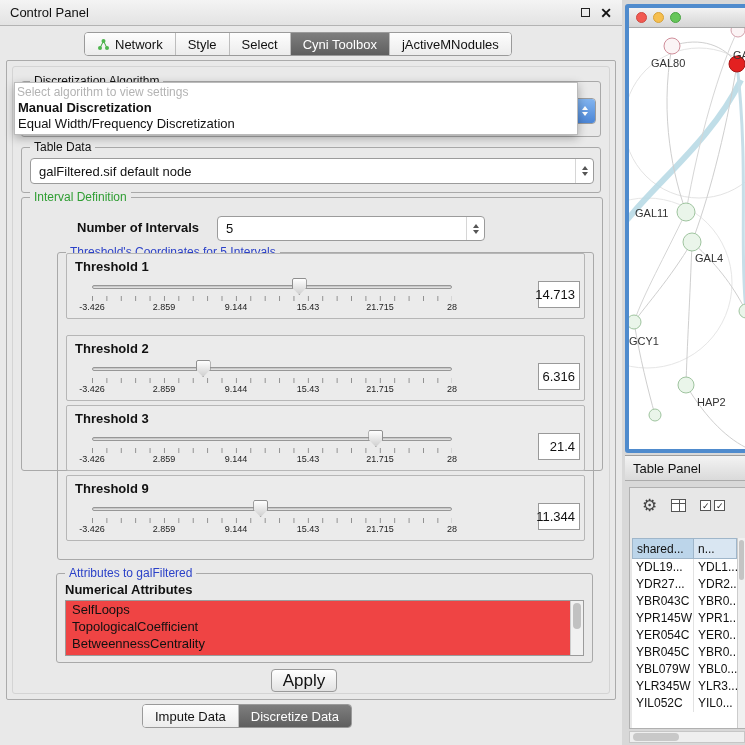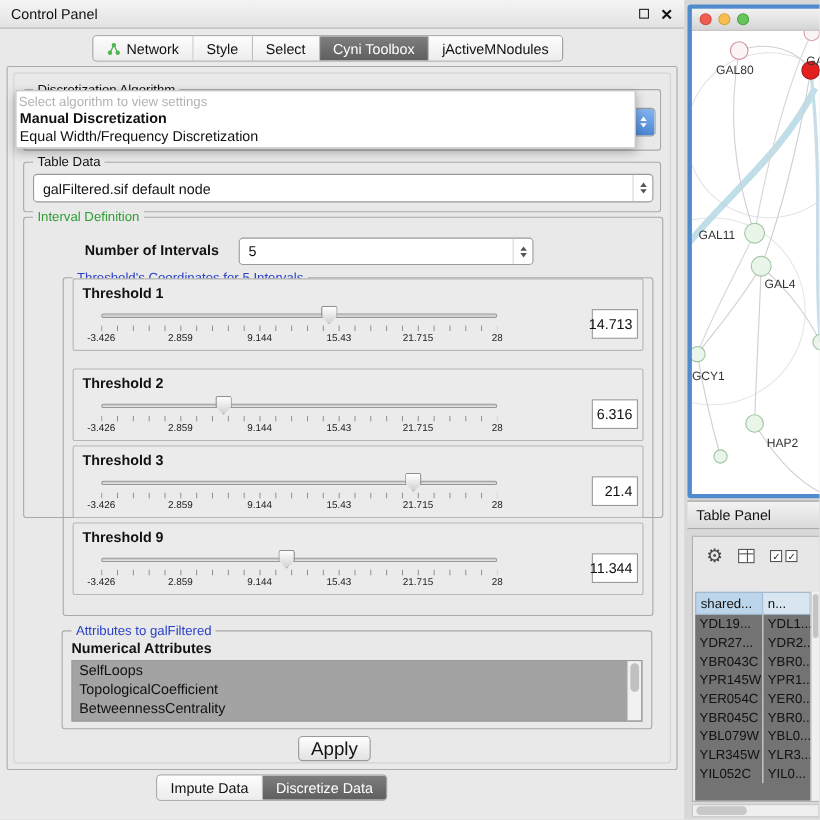--- a/index.html
+++ b/index.html
@@ -58,21 +58,21 @@
     background:linear-gradient(#ffffff,#d0d0d0); border:1px solid #8f8f8f; border-radius:2px;
     clip-path:polygon(6% 0,94% 0,100% 12%,100% 55%,50% 100%,0 55%,0 12%); }
   .slider .ticks { position:absolute; left:0; right:0; top:20px; height:5px;
     background-image:linear-gradient(90deg,#8e8e8e 1px,transparent 1px); background-size:4% 100%; }
   .slider .scale { position:absolute; left:0; right:0; top:26px; height:11px; font-size:9px; color:#222; }
   .slider .scale span { position:absolute; transform:translateX(-50%); white-space:nowrap; }
   .valuebox { position:absolute; right:4px; top:27px; width:42px; height:27px; background:#fff;
     border:1px solid #999; font-size:13px; display:flex; align-items:center; justify-content:flex-end; padding-right:4px; }
 
   .attr-heading { position:absolute; left:8px; top:8px; font-size:13px; font-weight:bold; }
-  .attr-list { position:absolute; left:8px; right:8px; top:26px; height:56px; background:#a3a3a3;
+  .attr-list { position:absolute; left:8px; right:8px; top:26px; height:56px; background:#ef4444;
     border:1px solid #9b9b9b; overflow:hidden; font-size:13px; }
   .attr-item { height:17px; line-height:17px; padding-left:6px; }
   .scroll-v { position:absolute; right:0; top:0; bottom:0; width:13px; background:#f1f1f1; border-left:1px solid #ccc; }
   .scroll-v .thumb-v { position:absolute; left:2px; right:2px; top:2px; height:26px; background:#c1c1c1; border-radius:5px; }
 
   .btn { position:absolute; background:linear-gradient(#ffffff,#e2e2e2); border:1px solid #9a9a9a;
     border-radius:4px; font-size:17px; display:flex; align-items:center; justify-content:center; }
   .apply-btn { left:264px; top:608px; width:66px; height:23px; }
 
   
@@ -96,21 +96,21 @@
     display:flex; align-items:center; gap:14px; padding-left:12px; }
   .gear { font-size:17px; color:#444; line-height:1; }
   .cols-icon { width:15px; height:13px; border:1px solid #555; background:#fff; position:relative; }
   .cols-icon:before { content:""; position:absolute; left:50%; top:0; bottom:0; width:1px; background:#555; }
   .cols-icon:after { content:""; position:absolute; left:0; right:0; top:3px; height:1px; background:#555; }
   .cb-pair { display:flex; gap:3px; }
   .cb { width:11px; height:11px; border:1px solid #555; background:#fff; font-size:9px; line-height:10px; text-align:center; color:#222; }
   .tbl-header { position:absolute; left:2px; top:50px; right:8px; height:21px; display:flex; font-size:12px; }
   .tbl-header .hc1 { width:62px; background:#bcd5ea; border:1px solid #9fb6ca; display:flex; align-items:center; padding-left:4px; }
   .tbl-header .hc2 { flex:1; background:#d9e6f2; border:1px solid #9fb6ca; border-left:none; display:flex; align-items:center; padding-left:4px; }
-  .tbl-rows { position:absolute; left:2px; top:71px; right:8px; bottom:0; background:#737373; font-size:12px; }
+  .tbl-rows { position:absolute; left:2px; top:71px; right:8px; bottom:0; background:#ffffff; font-size:12px; }
   .tbl-row { display:flex; height:17px; line-height:17px; }
   .tbl-row .c1 { width:62px; padding-left:4px; border-right:1px solid #e2e2e2; overflow:hidden; white-space:nowrap; }
   .tbl-row .c2 { flex:1; padding-left:4px; overflow:hidden; white-space:nowrap; }
   .table-vscroll { position:absolute; right:0; top:50px; bottom:0; width:8px; background:#f0f0f0; border-left:1px solid #ccc; }
   .table-vscroll .thumb-v { position:absolute; left:1px; right:1px; top:2px; height:40px; background:#c4c4c4; border-radius:4px; }
   .table-hscroll { position:absolute; left:629px; top:731px; width:116px; height:12px; background:#efefef; border:1px solid #c6c6c6; }
   .table-hscroll .thumb-h { position:absolute; top:1px; bottom:1px; left:3px; width:46px; background:#c8c8c8; border-radius:4px; }
 </style>
 </head>
 <body>

